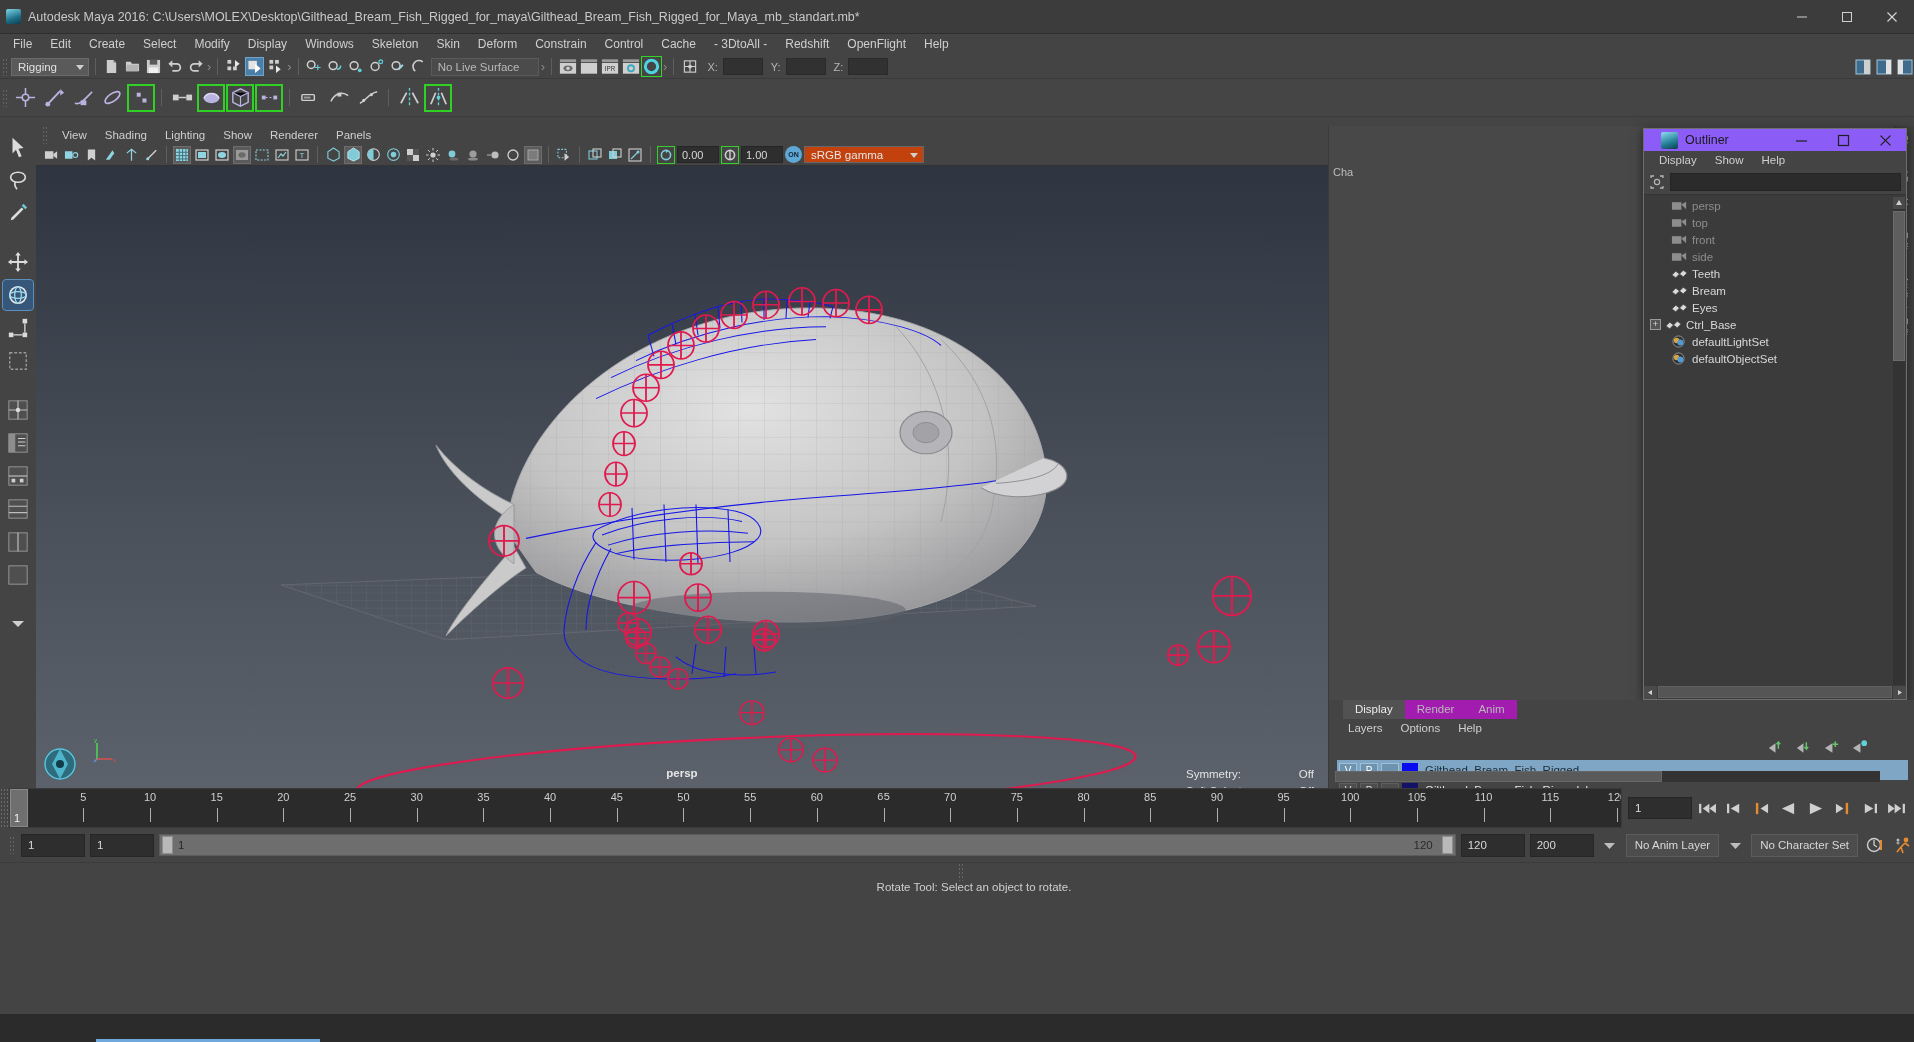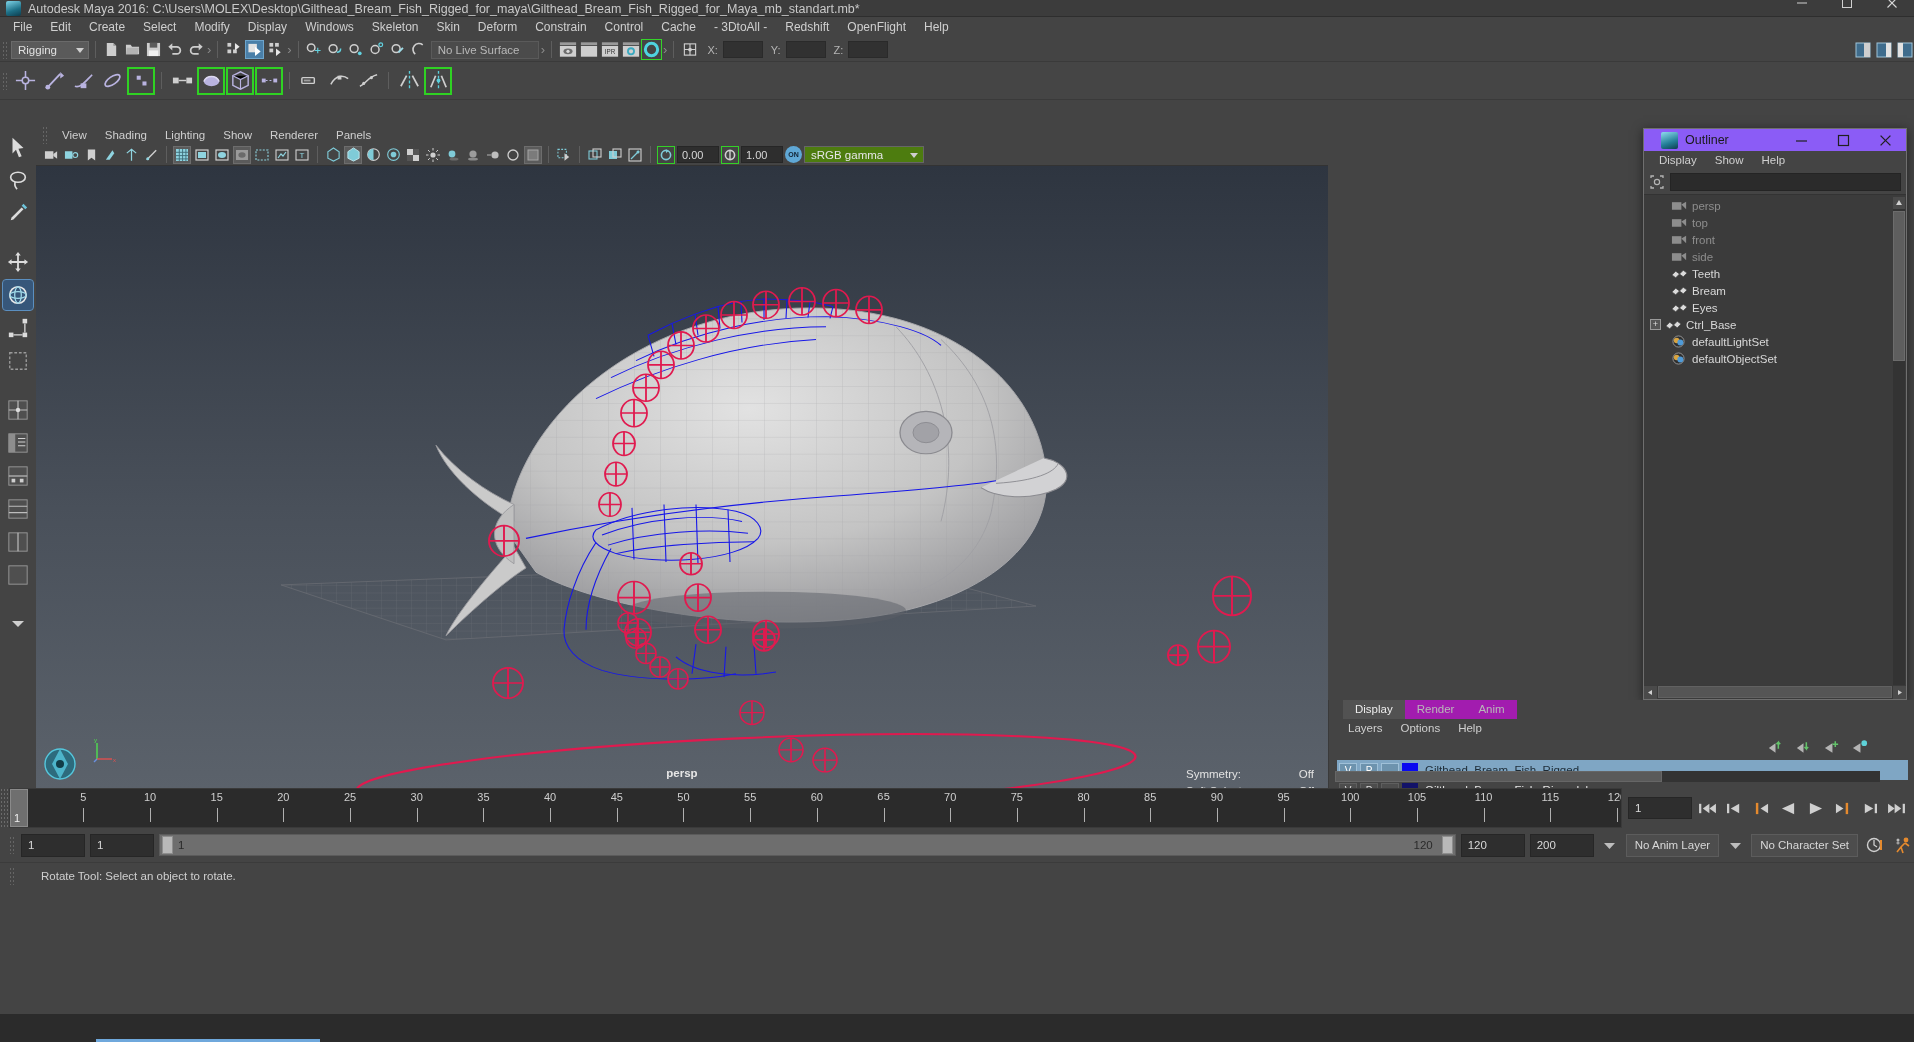--- a/index.html
+++ b/index.html
@@ -6,21 +6,21 @@
   html,body{background:#3a3a3a;}
   body{
     width:1914px; height:1042px; overflow:hidden;
     font-family:"Liberation Sans", sans-serif;
     font-size:12px; color:#c8c8c8;
     -webkit-font-smoothing:antialiased;
   }
   .app{position:relative;width:1914px;height:1042px;background:#444444;}
 
   
-  .titlebar{height:17px;background:#3c3c3c;display:flex;align-items:flex-end;border-bottom:1px solid #2e2e2e;}
+  .titlebar{height:34px;background:#3c3c3c;display:flex;align-items:center;border-bottom:1px solid #2e2e2e;}
   .tb-icon{width:15px;height:15px;margin:0 7px 0 6px;background:linear-gradient(160deg,#7fd4e8,#1d6f86 60%,#0d3d4e);border-radius:2px;flex:none;}
   .tb-title{font-size:12.5px;color:#c9c9c9;white-space:nowrap;overflow:hidden;}
   .tb-spacer{flex:1;}
   .tb-btns{display:flex;height:27px;}
   .tb-btn{width:45px;height:27px;display:flex;align-items:center;justify-content:center;color:#cfcfcf;font-size:13px;}
   .tb-btn svg{display:block;}
 
   
   .menubar{height:21px;background:#444444;display:flex;align-items:center;padding-left:4px;}
   .menubar .mi{padding:0 9px;height:21px;line-height:21px;font-size:12px;color:#cfcfcf;white-space:nowrap;}
@@ -55,21 +55,21 @@
   
   .viewport-wrap{position:absolute;left:36px;top:126px;right:586px;bottom:254px;background:#3e3e3e;display:flex;flex-direction:column;}
   .vp-menu{height:18px;display:flex;align-items:center;padding-left:6px;background:#444;}
   .vp-menu .vi{padding:0 9px;font-size:11.5px;color:#cfcfcf;line-height:18px;}
   .vp-tools{height:22px;background:#444;display:flex;align-items:center;gap:2px;padding-left:6px;border-bottom:1px solid #333;}
   .vtb{width:18px;height:18px;display:flex;align-items:center;justify-content:center;flex:none;}
   .vtb.sel{background:#5b5b5b;border:1px solid #6d6d6d;}
   .vtb.gsel{outline:1.5px solid #33d127;outline-offset:-1px;}
   .numfield{width:42px;height:17px;background:#2e2e2e;border:1px solid #262626;color:#d8d8d8;font-size:11px;display:flex;align-items:center;padding-left:4px;}
   .onbadge{width:17px;height:17px;border-radius:50%;background:#5fa8d6;color:#123;font-size:7px;font-weight:bold;display:flex;align-items:center;justify-content:center;}
-  .gammasel{width:120px;height:17px;background:#4d7c0f;border:1px solid #666;color:#e6e6e6;font-size:11.5px;display:flex;align-items:center;padding-left:6px;position:relative;}
+  .gammasel{width:120px;height:17px;background:#c2410c;border:1px solid #666;color:#e6e6e6;font-size:11.5px;display:flex;align-items:center;padding-left:6px;position:relative;}
   .gammasel .arw{position:absolute;right:5px;top:6px;border-left:4px solid transparent;border-right:4px solid transparent;border-top:5px solid #cfcfcf;}
 
   .viewport{flex:1;position:relative;overflow:hidden;
     background:linear-gradient(to bottom,#2e3540 0%,#49505a 55%,#5b626b 100%);}
   .vp-axis{position:absolute;left:56px;bottom:22px;}
   .vp-cam{position:absolute;bottom:9px;left:0;right:0;text-align:center;font-size:11.5px;color:#e6e6e6;font-weight:bold;}
   .vp-hud{position:absolute;right:14px;font-size:11.5px;color:#e2e2e2;display:flex;margin-top:20px;}
   .vp-hud .k{width:104px;}
   .vp-hud .v{width:24px;text-align:right;}
   .vp-gizmo{position:absolute;left:6px;bottom:6px;width:36px;height:36px;}
@@ -149,21 +149,21 @@
   .rs-handle{width:11px;height:18px;background:#b9b9b9;border:1px solid #8e8e8e;position:absolute;}
   .rs-lab{position:absolute;font-size:11.5px;color:#2a2a2a;}
   .pdrop{width:22px;height:22px;display:flex;align-items:center;justify-content:center;flex:none;}
   .psel{height:23px;background:#4d4d4d;border:1px solid #5c5c5c;color:#d8d8d8;font-size:11.5px;display:flex;align-items:center;padding:0 8px;flex:none;}
 
   .cmdbar{height:30px;display:flex;align-items:center;gap:0;padding-left:9px;}
   .mel-lbl{width:44px;font-size:11.5px;color:#d0d0d0;padding-left:6px;}
   .mel-in{flex:1;height:22px;background:#2e2e2e;border:1px solid #262626;}
   .mel-out{width:560px;height:22px;background:#3d3d3d;border:1px solid #333;margin-left:4px;}
 
-  .helpline{height:26px;display:flex;align-items:center;padding-left:9px;font-size:11.5px;color:#cfcfcf;border-top:1px solid #3b3b3b;}
+  .helpline{height:26px;display:flex;align-items:center;padding-left:9px;font-size:11.5px;color:#cfcfcf;border-top:1px solid #3b3b3b;flex-direction:column;}
   .helptext{padding-left:25px;}
   .helpright{position:absolute;right:6px;bottom:5px;width:20px;height:18px;}
 
   .tray{position:absolute;left:0;right:0;bottom:0;height:28px;background:#2b2b2b;}
   .trayline{position:absolute;left:96px;bottom:0;width:224px;height:3px;background:#6fa8dc;}
 </style>
 </head>
 <body>
 
 <div class="app">
@@ -978,20 +978,29 @@
       </div>
       <div class="vp-hud" style="top:calc(100% - 23px)">
         <span class="k">Soft Select:</span>
         <span class="v">Off</span>
       </div>
 
       <div class="vp-cam">persp</div>
     </div>
   </div>
 
+  <div class="rightdock">
+    <div class="cbstrip">
+      <div class="cb-title">Cha</div>
+    </div>
+    <div class="vtabs">
+      <div class="vtab">Channel Box / Layer Editor</div>
+      <div class="vtab">Attribute Editor</div>
+    </div>
+  </div>
 
   <div class="outliner">
     <div class="ol-title">
       <div class="ol-ico"></div>
       <div class="ol-name">Outliner</div>
       <div class="ol-wbtn">
         <svg width="13" height="13" viewBox="0 0 13 13">
             <line x1="1" y1="7" x2="12" y2="7" stroke="#202020" stroke-width="1.2"></line>
           </svg>
       </div>

